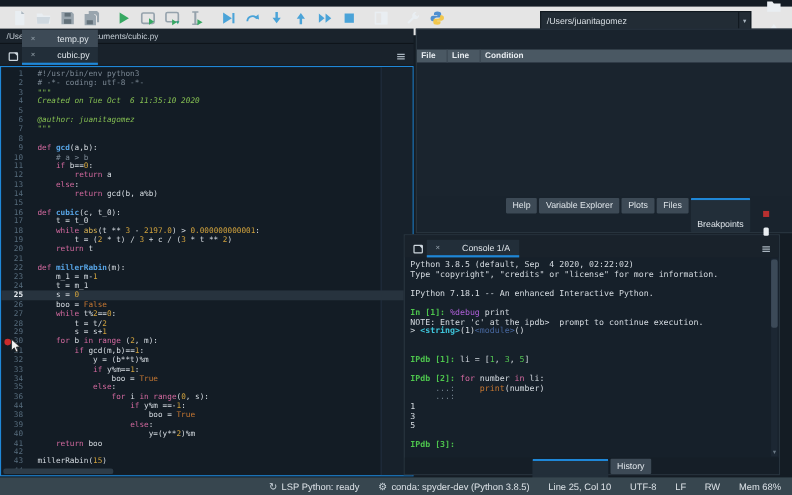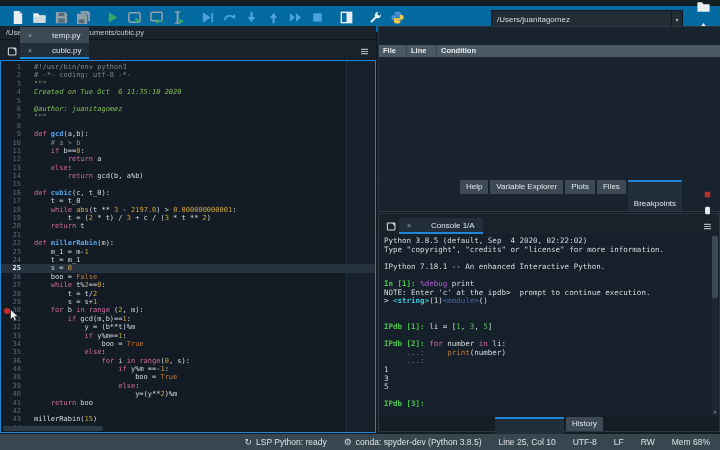--- a/index.html
+++ b/index.html
@@ -2,21 +2,21 @@
 <html><head>
 <meta charset="utf-8">
 <style>
   * { margin:0; padding:0; box-sizing:border-box; }
   html,body { width:720px; height:450px; overflow:hidden; background:#101820; }
   #app { position:relative; width:720px; height:450px; background:#141c24;
          font-family:"Liberation Sans", sans-serif; color:#d5dce2; }
 
   
   #toolbar { position:absolute; left:0; top:6px; width:720px; height:26px;
-             background:#0369a1; display:flex; align-items:center; padding:0 6px; }
+             background:#e5e5e5; display:flex; align-items:center; padding:0 6px; }
   .tbtn { width:22px; height:22px; display:flex; align-items:center; justify-content:center; border-radius:3px; }
   .tbtn svg { width:15px; height:15px; }
   .tbtn.dis svg { opacity:.95; }
   .tb-gap { width:7px; }
   #path-combo { margin-left:auto; width:192px; height:18px; background:#222c35;
                 border:1px solid #10181f; display:flex; align-items:center; }
   #path-combo .pval { flex:1; font-size:8px; color:#d9dfe4; padding-left:5px; white-space:nowrap; overflow:hidden; }
   #path-combo .chev { width:11px; height:100%; border-left:1px solid #10181f; display:flex;
                       align-items:center; justify-content:center; font-size:6px; color:#aab6c0; }
   #toolbar .right-ico { margin-left:9px; }
@@ -62,21 +62,21 @@
   #rt-toolbar { height:18px; display:flex; align-items:center; justify-content:flex-end; padding-right:6px; }
   #rt-header { height:12px; background:#4a5863; display:flex; font-size:7.5px; font-weight:bold; color:#e8edf1; }
   #rt-header .hcell { padding:1px 4px 0 4px; border-right:1px solid #3a4752; }
   #rt-header .hcell:last-child { flex:1; border-right:none; }
   #rt-body { height:122px; background:#1a242e; }
   #rt-tabs { height:17px; display:flex; align-items:flex-start; justify-content:center; gap:2px; padding-top:1px; }
   .stab { font-size:8px; color:#dfe5ea; background:#3d4a56; padding:2px 6px 3px 6px; border-radius:1px; }
   .stab.active { background:#222e39; border-top:2px solid #1f87d7; padding-top:17px; }
 
   
-  #right-bottom { position:absolute; left:378px; top:213px; width:342px; height:219px;
+  #right-bottom { position:absolute; left:367px; top:213px; width:342px; height:219px;
                   background:#16202a; border:1px solid #2a3640; }
   #con-tabbar { height:20px; background:#19222b; display:flex; align-items:flex-end; padding:0 4px; }
   #con-tabbar .spacer { flex:1; }
   #con-body { position:absolute; left:0; top:20px; right:0; bottom:15px; padding:3px 5px;
               font-family:"DejaVu Sans Mono", monospace; font-size:7.5px; line-height:8.6px;
               color:#d7dde2; overflow:hidden; }
   .con-line { white-space:pre; height:8.6px; }
   #con-scroll { position:absolute; right:1px; top:21px; width:6px; bottom:16px; background:#1c2733; }
   #con-thumb { position:absolute; left:0; top:1px; width:6px; height:62px; background:#3c4a58; border-radius:2px; }
   #con-down { position:absolute; bottom:0; left:0; width:6px; text-align:center; font-size:5px; color:#6b7985; }

